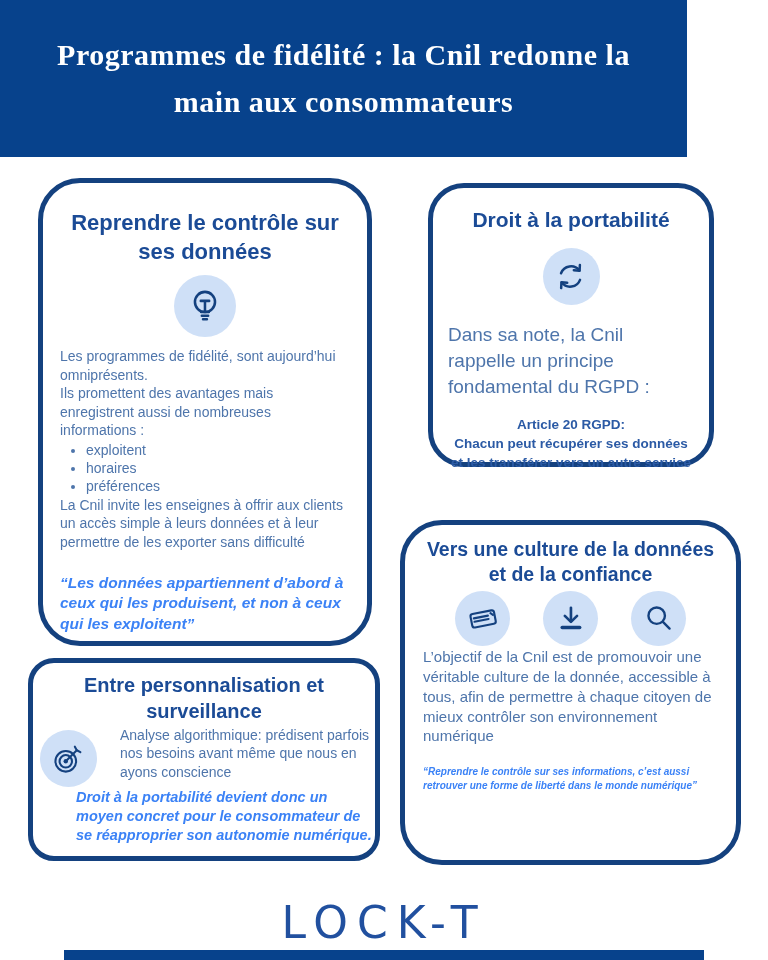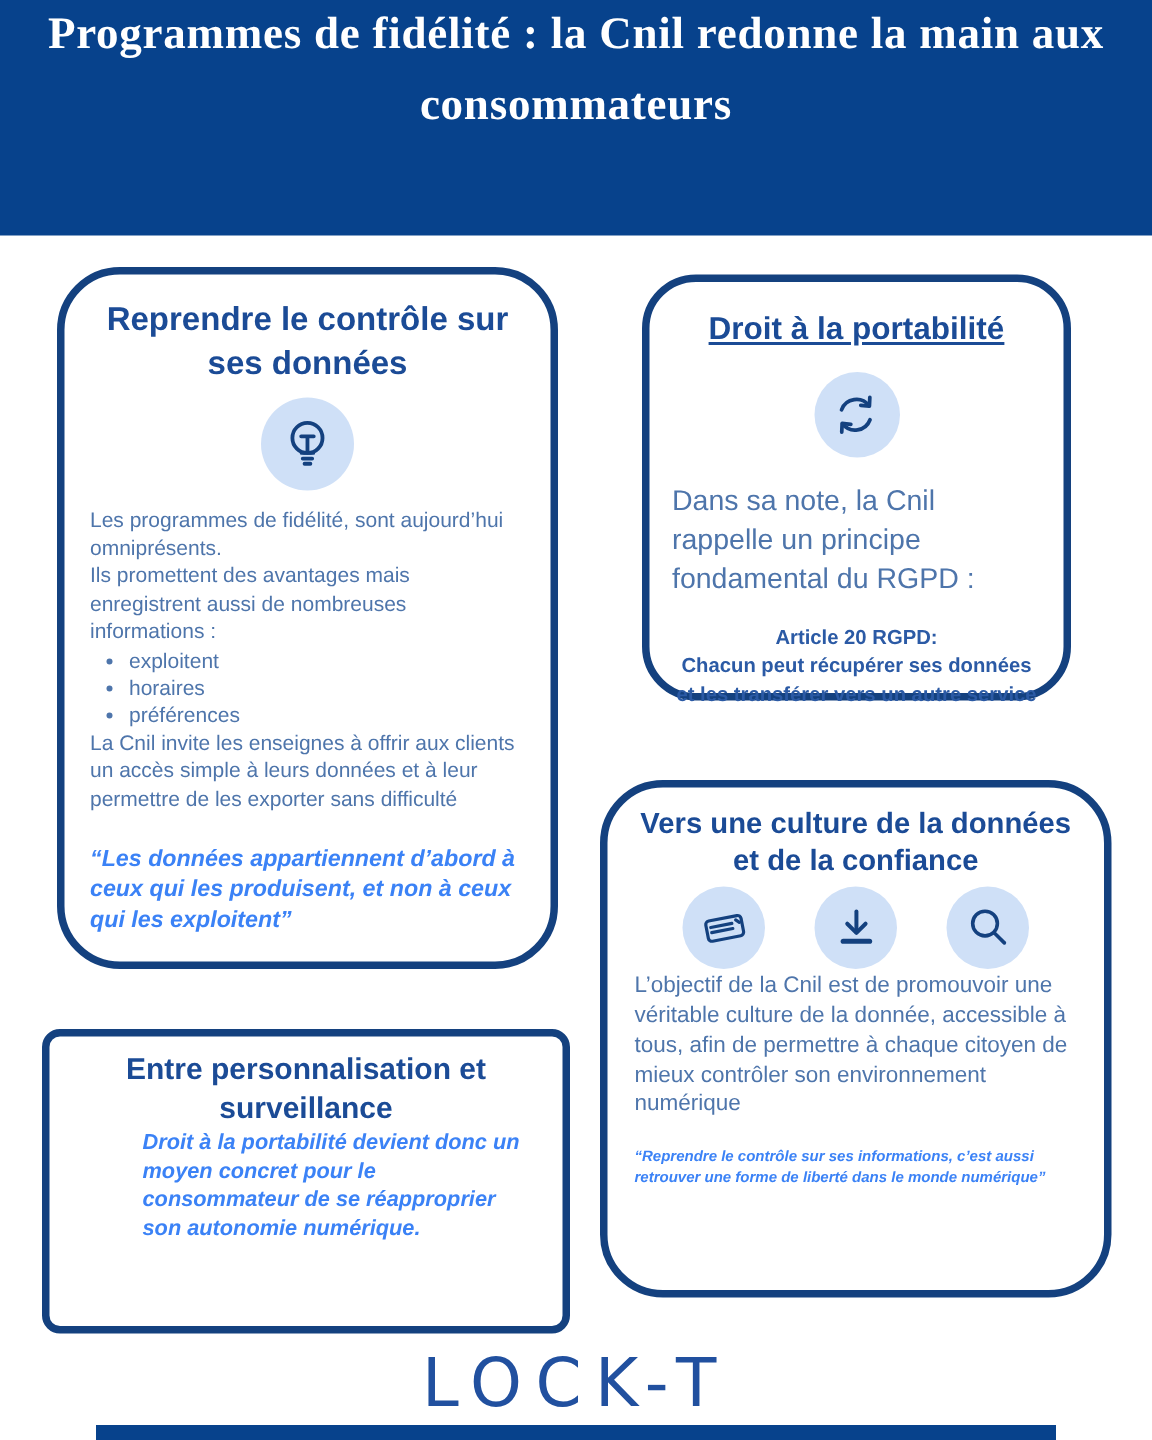--- a/index.html
+++ b/index.html
@@ -2,56 +2,56 @@
 <html><head>
 <meta charset="utf-8">
 <style>
   html,body{margin:0;padding:0;}
   body{
     width:768px;height:960px;position:relative;background:#ffffff;
     font-family:"Liberation Sans",sans-serif;overflow:hidden;
   }
   
   .header{
-    position:absolute;left:0;top:0;width:768px;height:157px;
-    background:#07428c;display:flex;align-items:flex-start;justify-content:center;
+    position:absolute;left:0;top:0;width:687px;height:157px;
+    background:#07428c;display:flex;align-items:center;justify-content:center;
   }
   .header h1{
     margin:0;padding:0 26px;color:#ffffff;text-align:center;
     font-family:"Liberation Serif","DejaVu Serif",serif;
     font-weight:700;font-size:30px;line-height:1.55;letter-spacing:.5px;
   }
   
   .card{position:absolute;background:#fff;border:5px solid #14417f;box-sizing:border-box;}
   .card h2{
     margin:0;text-align:center;color:#1b4b96;font-weight:700;line-height:1.3;
   }
   .card p{margin:0;color:#4e75ab;}
   .quote{color:#3b82f6;font-weight:700;font-style:italic;}
   .circle{
     background:#cfe0f7;border-radius:50%;
     display:flex;align-items:center;justify-content:center;flex:0 0 auto;
   }
   .circle svg{width:58%;height:58%;}
   
-  .card-control{left:38px;top:178px;width:334px;height:468px;border-radius:42px;padding:14px 17px 0;}
+  .card-control{left:38px;top:178px;width:334px;height:468px;border-radius:42px;padding:24px 17px 0;}
   .card-control h2{font-size:22px;margin-top:2px;}
   .card-control .circle{width:62px;height:62px;margin:9px auto 10px;}
   .card-control p{font-size:14px;line-height:1.32;}
   .card-control ul{margin:1px 0 0 8px;padding-left:18px;color:#4e75ab;font-size:14px;line-height:1.32;}
   .card-control .p3{}
   .card-control .quote{font-size:15.5px;line-height:1.3;margin-top:22px;}
   
   .card-portability{left:428px;top:183px;width:286px;height:284px;border-radius:36px;padding:14px 15px 0;}
-  .card-portability h2{font-size:21px;margin-top:4px;text-decoration:underline;}
+  .card-portability h2{font-size:21px;margin-top:4px;}
   .card-portability .circle{width:57px;height:57px;margin:15px auto 17px;}
   .card-portability p{font-size:19px;line-height:1.35;}
   .highlight{color:#2b5aa5;font-weight:700;font-size:13.5px;line-height:1.4;text-align:center;margin-top:17px;}
   
-  .card-personalisation{left:28px;top:658px;width:352px;height:203px;border-radius:12px;padding:9px 20px 0;margin-top:28px;}
+  .card-personalisation{left:28px;top:658px;width:352px;height:203px;border-radius:26px;padding:9px 1px 0;}
   .card-personalisation h2{font-size:20px;}
   .c3-row{display:flex;align-items:flex-start;margin-top:2px;}
   .card-personalisation .circle{width:57px;height:57px;margin:4px 2px 0 6px;}
   .card-personalisation p{font-size:14px;line-height:1.32;margin-left:21px;}
   .card-personalisation .quote{font-size:14.5px;line-height:1.32;margin:1px 0 0 42px;}
   
   .card-culture{left:400px;top:520px;width:341px;height:345px;border-radius:42px;padding:12px 18px 0;}
   .card-culture h2{font-size:19.5px;}
   .icon-row{display:flex;justify-content:center;gap:33px;margin-top:3px;}
   .card-culture .circle{width:55px;height:55px;}
@@ -104,20 +104,32 @@
   </div>
   <p>Dans sa note, la Cnil rappelle un principe fondamental du RGPD :</p>
   <div class="highlight">
     <div>Article 20 RGPD:</div>
     <div>Chacun peut récupérer ses données et les transférer vers un autre service</div>
   </div>
 </div>
 
 <div class="card card-personalisation">
   <h2>Entre personnalisation et surveillance</h2>
+  <div class="c3-row">
+    <div class="circle">
+      <svg viewBox="0 0 24 24" fill="none" stroke="#14417f" stroke-width="1.5" stroke-linecap="round">
+        <circle cx="10" cy="14" r="7.5"></circle>
+        <circle cx="10" cy="14" r="4.5"></circle>
+        <circle cx="10" cy="14" r="1.6" fill="#14417f" stroke="none"></circle>
+        <path d="M10 14 L18 6"></path>
+        <path d="M16.6 3.4 l1.4 2.6 M20.6 7.4 l-2.6-1.4"></path>
+      </svg>
+    </div>
+    <p>Analyse algorithmique: prédisent parfois nos besoins avant même que nous en ayons conscience</p>
+  </div>
   <div class="quote">Droit à la portabilité devient donc un moyen concret pour le consommateur de se réapproprier son autonomie numérique.</div>
 </div>
 
 <div class="card card-culture">
   <h2>Vers une culture de la données et de la confiance</h2>
   <div class="icon-row">
     <div class="circle">
       <svg viewBox="0 0 24 24" fill="none" stroke="#14417f" stroke-width="1.6" stroke-linecap="round">
         <g transform="rotate(-11 12 12)">
           <rect x="3" y="7.6" width="18" height="10.3" rx="1.8"></rect>

